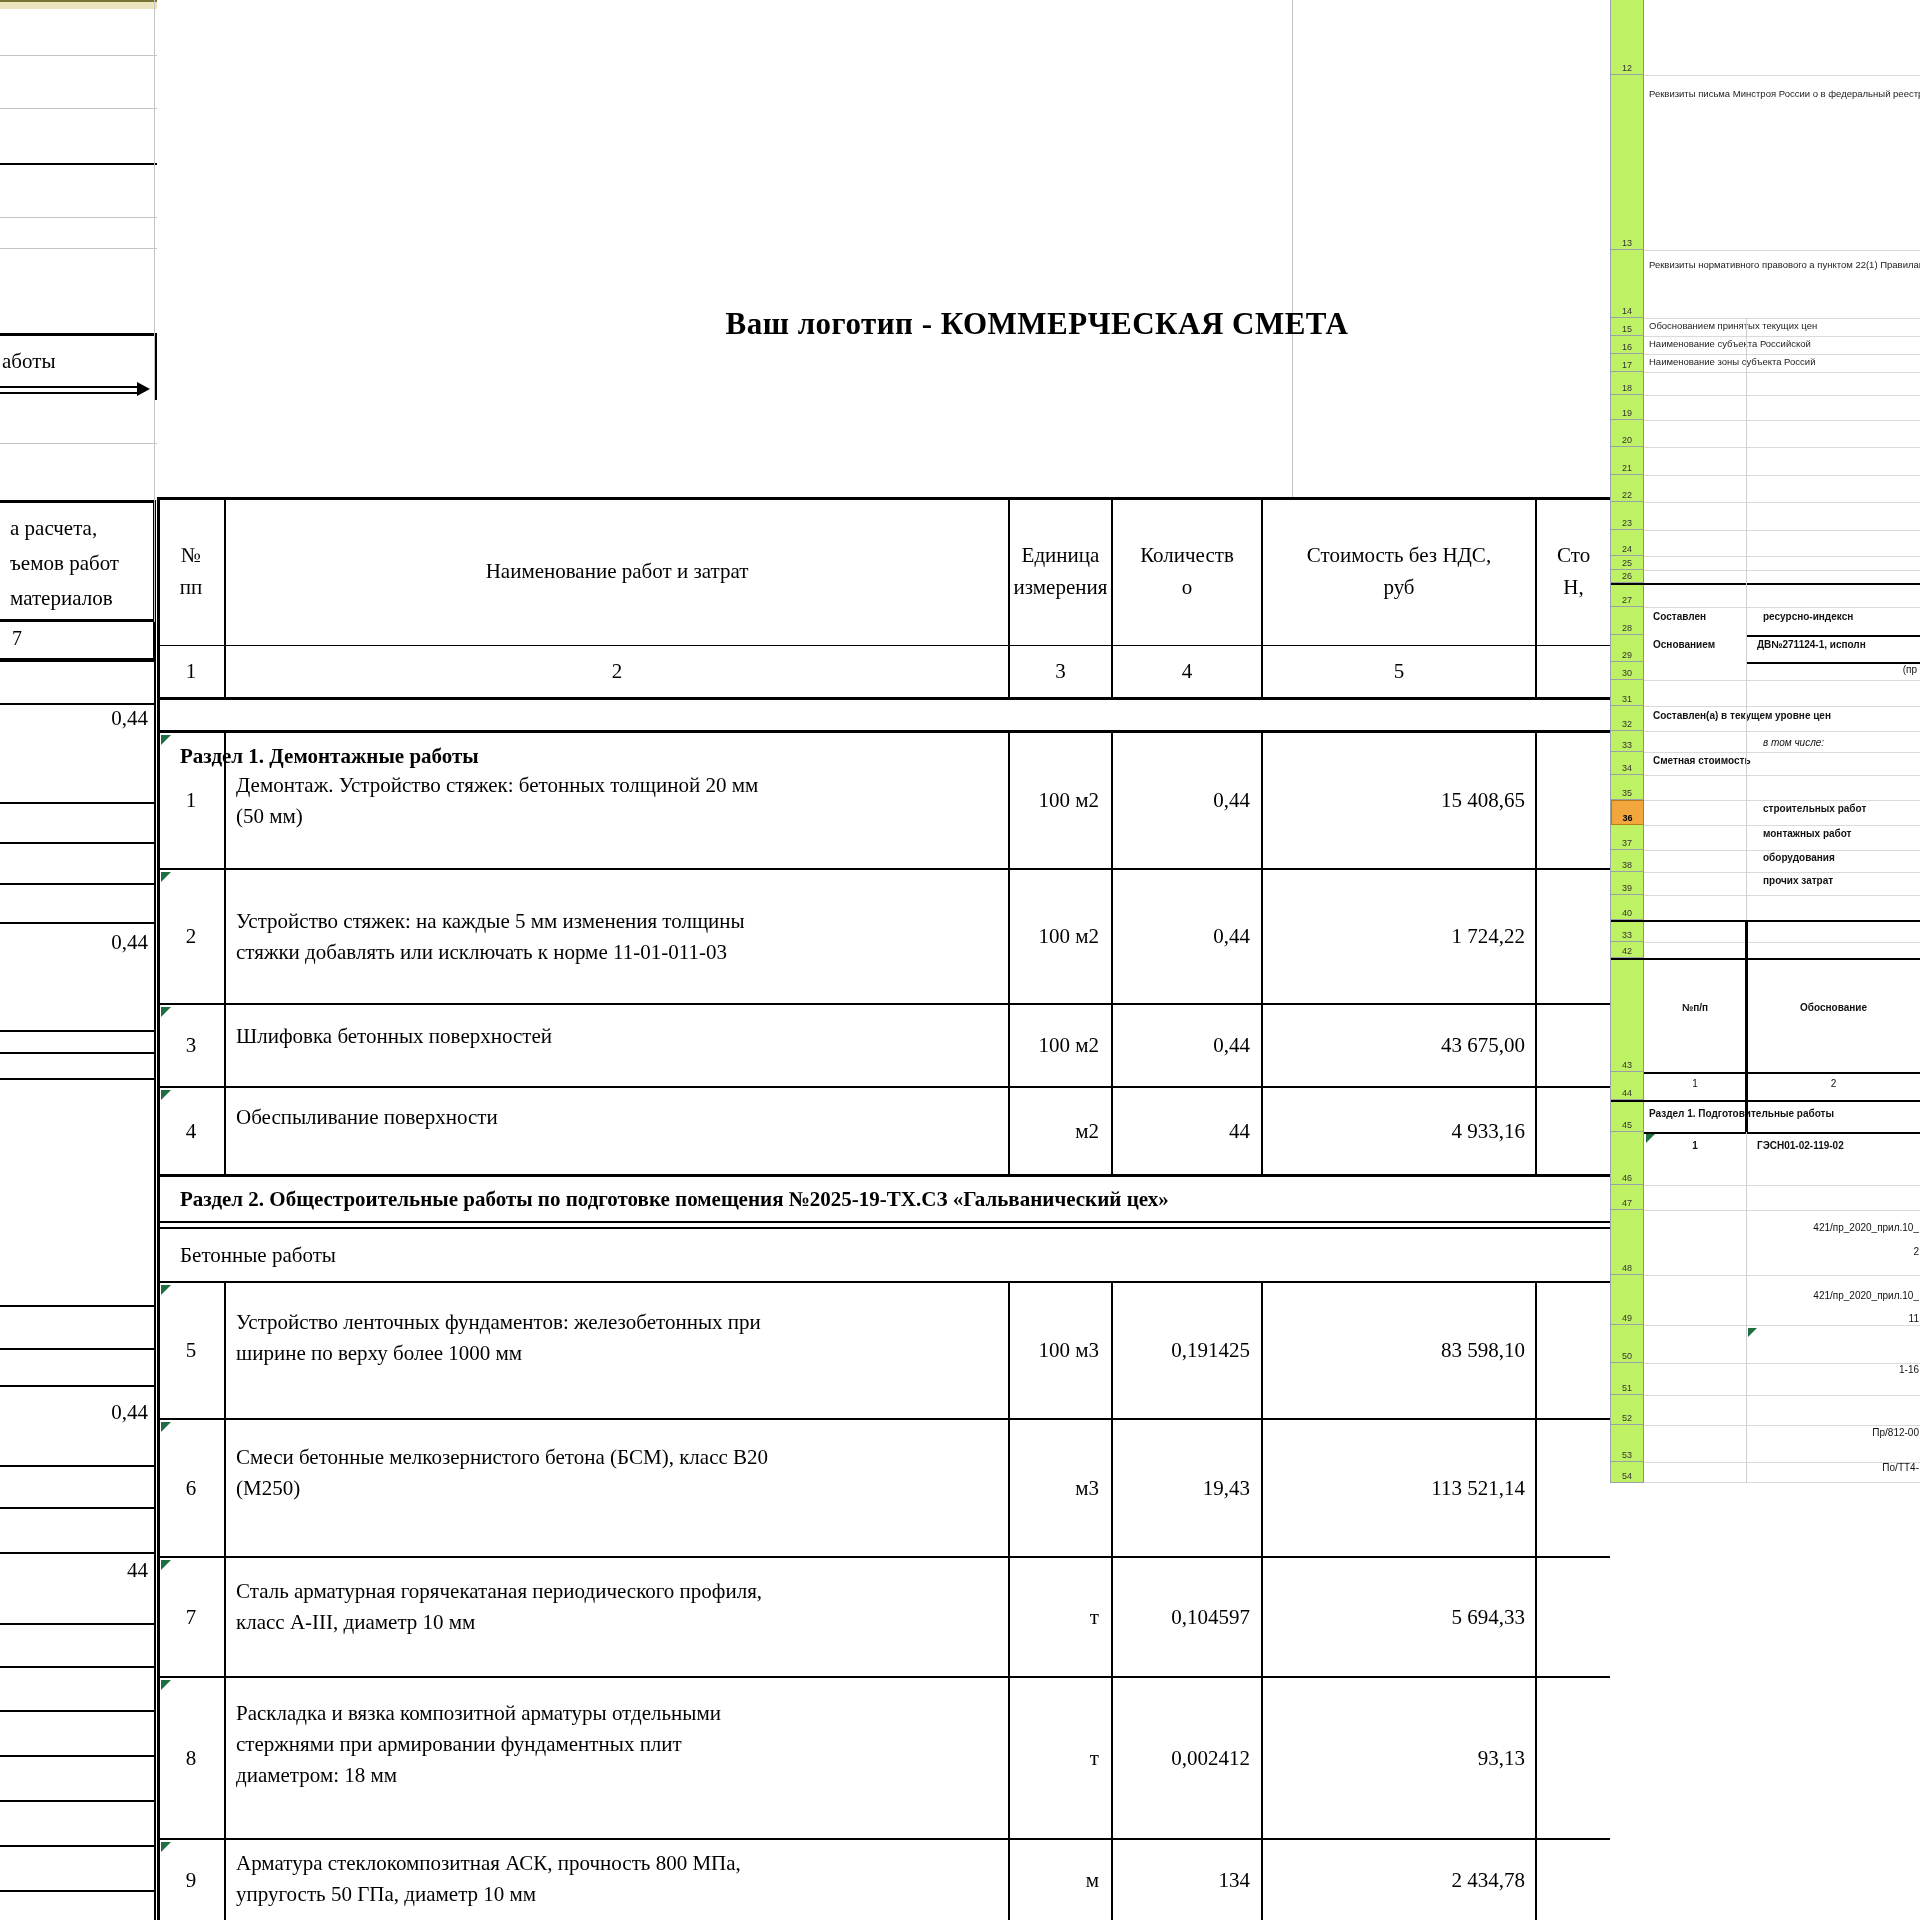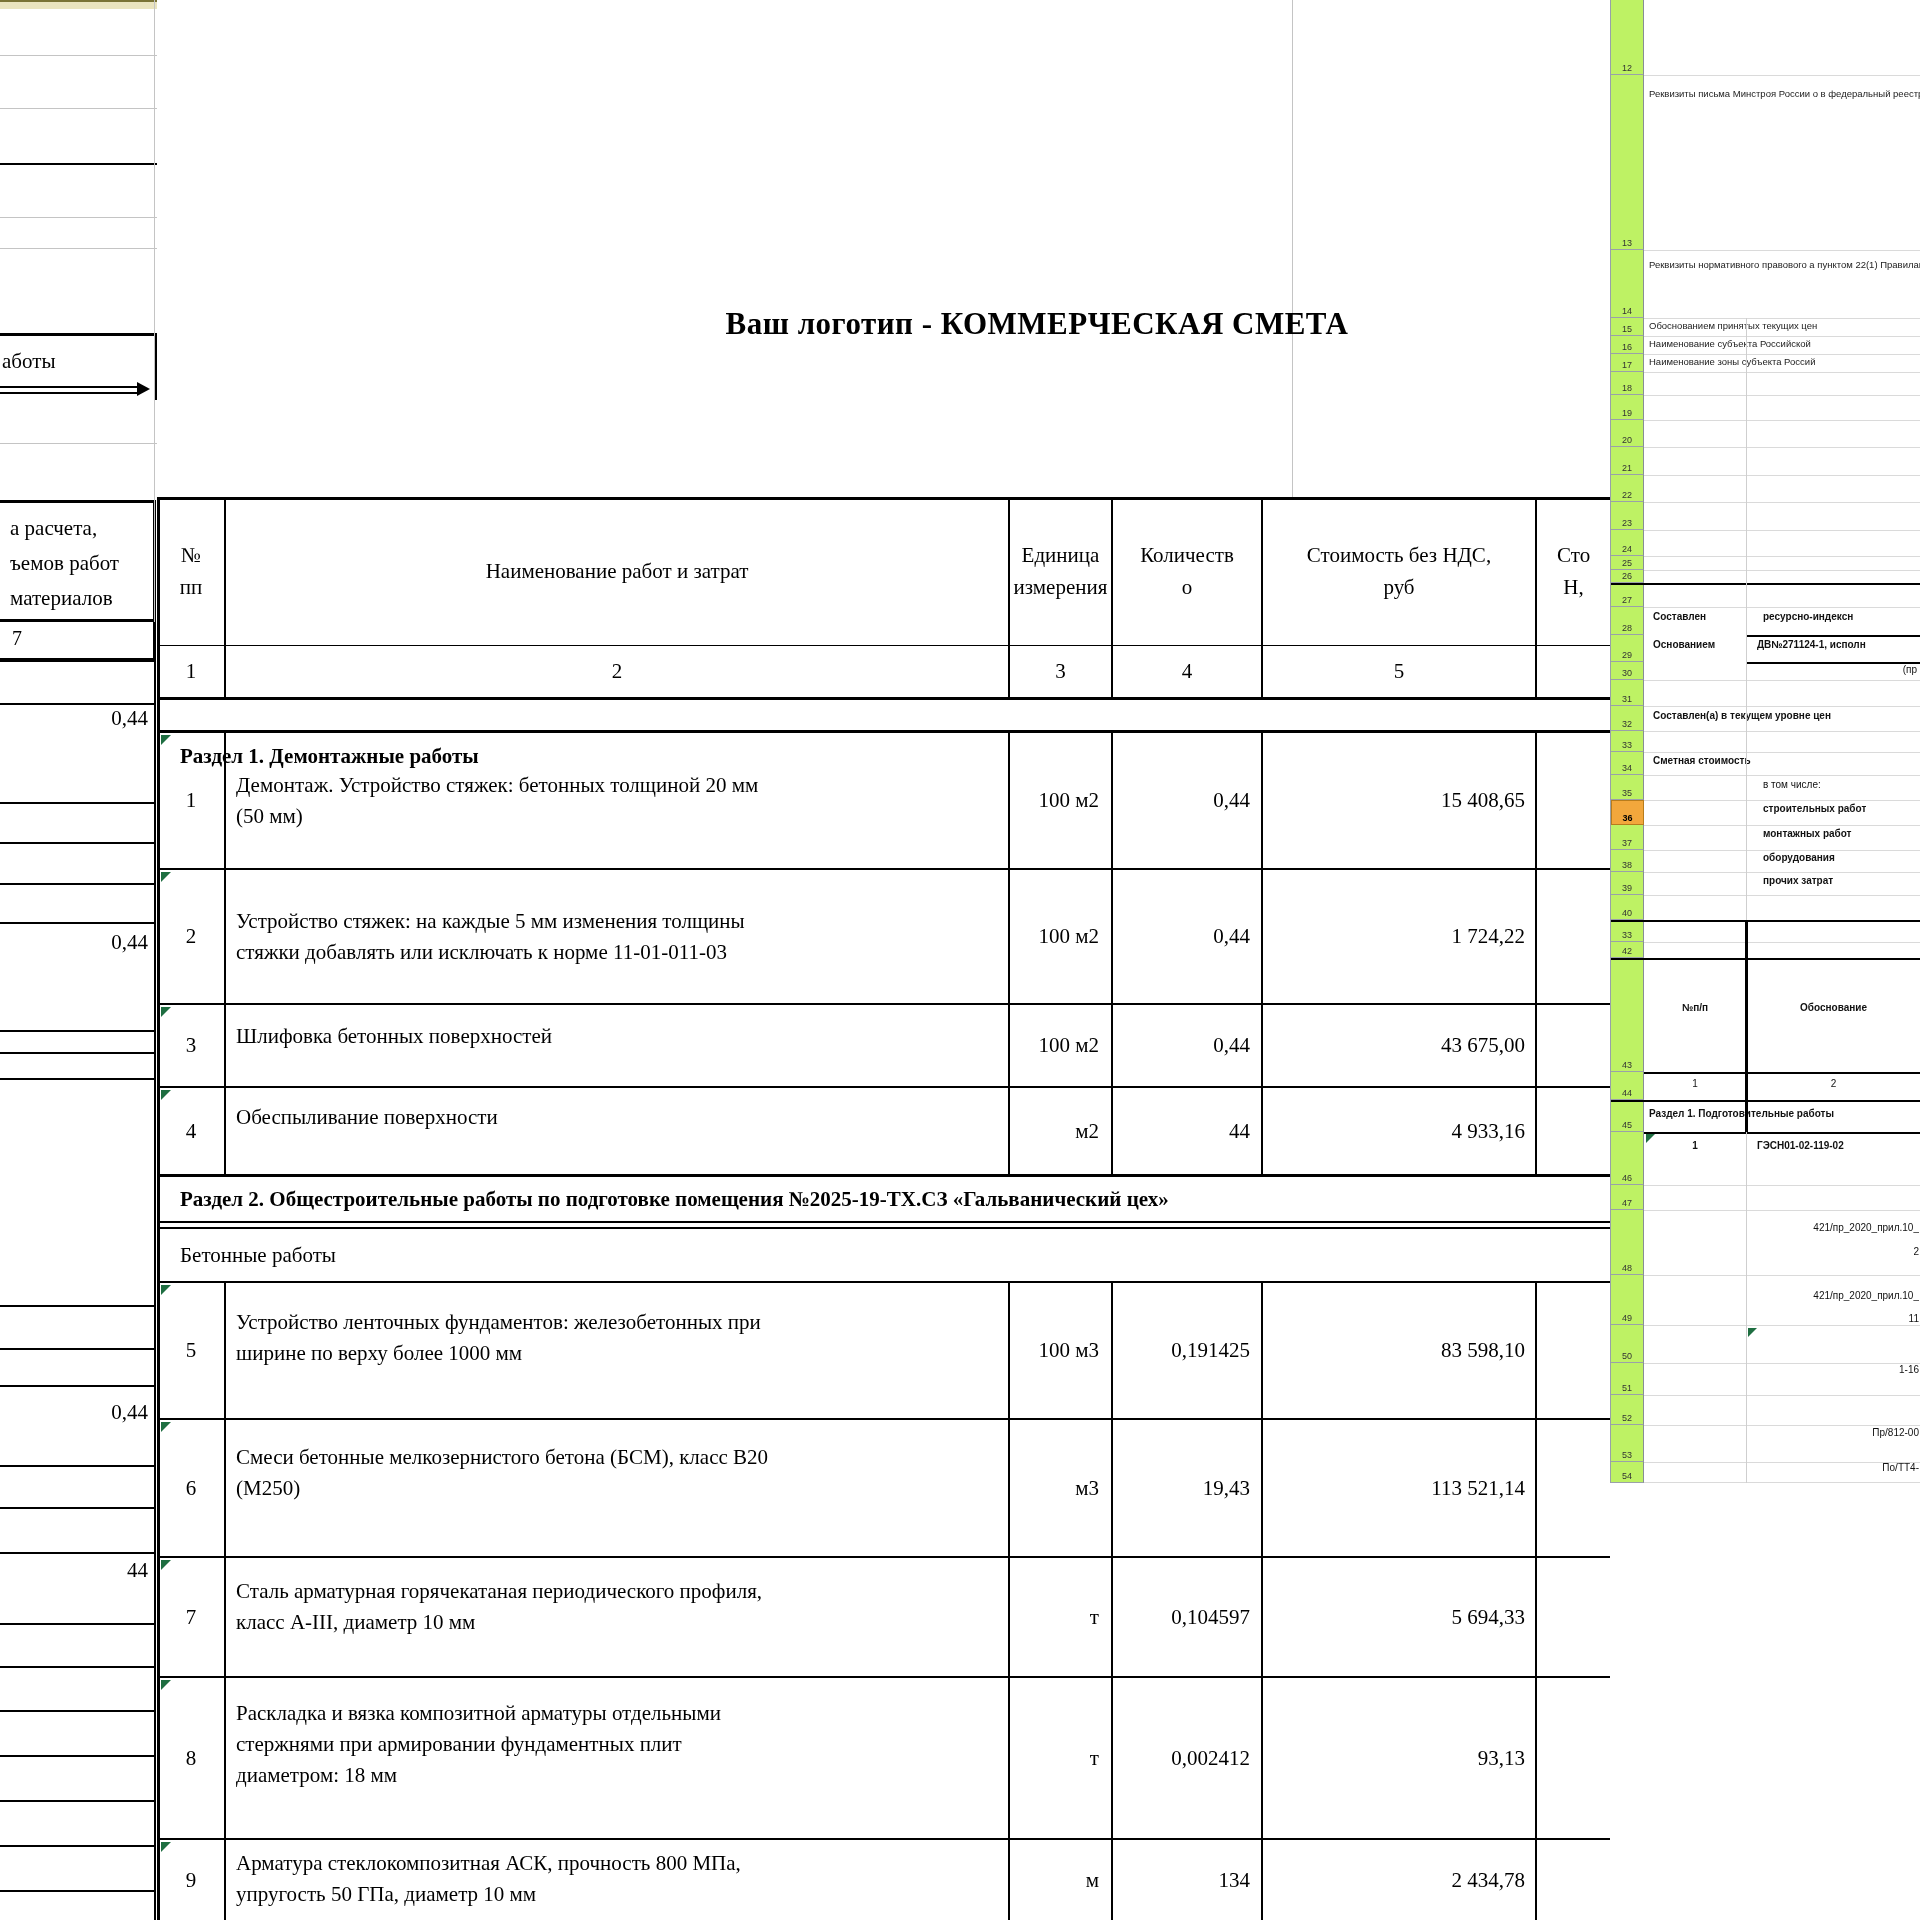--- a/index.html
+++ b/index.html
@@ -202,21 +202,21 @@
     <div class="rtx tiny" style="left:38px;top:338px;">Наименование субъекта Российской</div>
     <div class="rtx tiny" style="left:38px;top:356px;">Наименование зоны субъекта Россий</div>
 
     <div class="rtx" style="left:42px;top:611px;font-weight:bold;">Составлен</div>
     <div class="rtx" style="left:152px;top:611px;font-weight:bold;">ресурсно-индексн</div>
     <div class="rtx" style="left:42px;top:639px;font-weight:bold;">Основанием</div>
     <div class="rtx" style="left:146px;top:639px;font-weight:bold;">ДВ№271124-1, исполн</div>
     <div class="rtx" style="left:140px;top:664px;width:166px;text-align:right;">(пр</div>
     <div class="rtx" style="left:42px;top:710px;font-weight:bold;">Составлен(а) в текущем уровне цен</div>
     <div class="rtx" style="left:42px;top:755px;font-weight:bold;">Сметная стоимость</div>
-    <div class="rtx" style="left:152px;top:779px;">в том числе:</div>
+    <div class="rtx" style="left:152px;top:737px;font-style:italic;">в том числе:</div>
     <div class="rtx" style="left:152px;top:803px;font-weight:bold;">строительных работ</div>
     <div class="rtx" style="left:152px;top:828px;font-weight:bold;">монтажных работ</div>
     <div class="rtx" style="left:152px;top:852px;font-weight:bold;">оборудования</div>
     <div class="rtx" style="left:152px;top:875px;font-weight:bold;">прочих затрат</div>
 
     <div class="rtx" style="left:33px;top:1002px;width:102px;text-align:center;font-weight:bold;">№п/п</div>
     <div class="rtx" style="left:135px;top:1002px;width:175px;text-align:center;font-weight:bold;">Обоснование</div>
     <div class="rtx" style="left:33px;top:1078px;width:102px;text-align:center;">1</div>
     <div class="rtx" style="left:135px;top:1078px;width:175px;text-align:center;">2</div>
     <div class="rtx" style="left:38px;top:1108px;font-weight:bold;">Раздел 1. Подготовительные работы</div>

